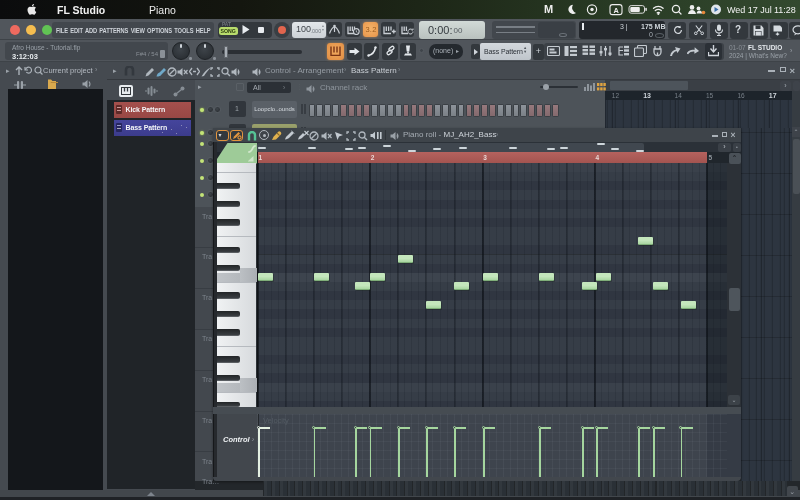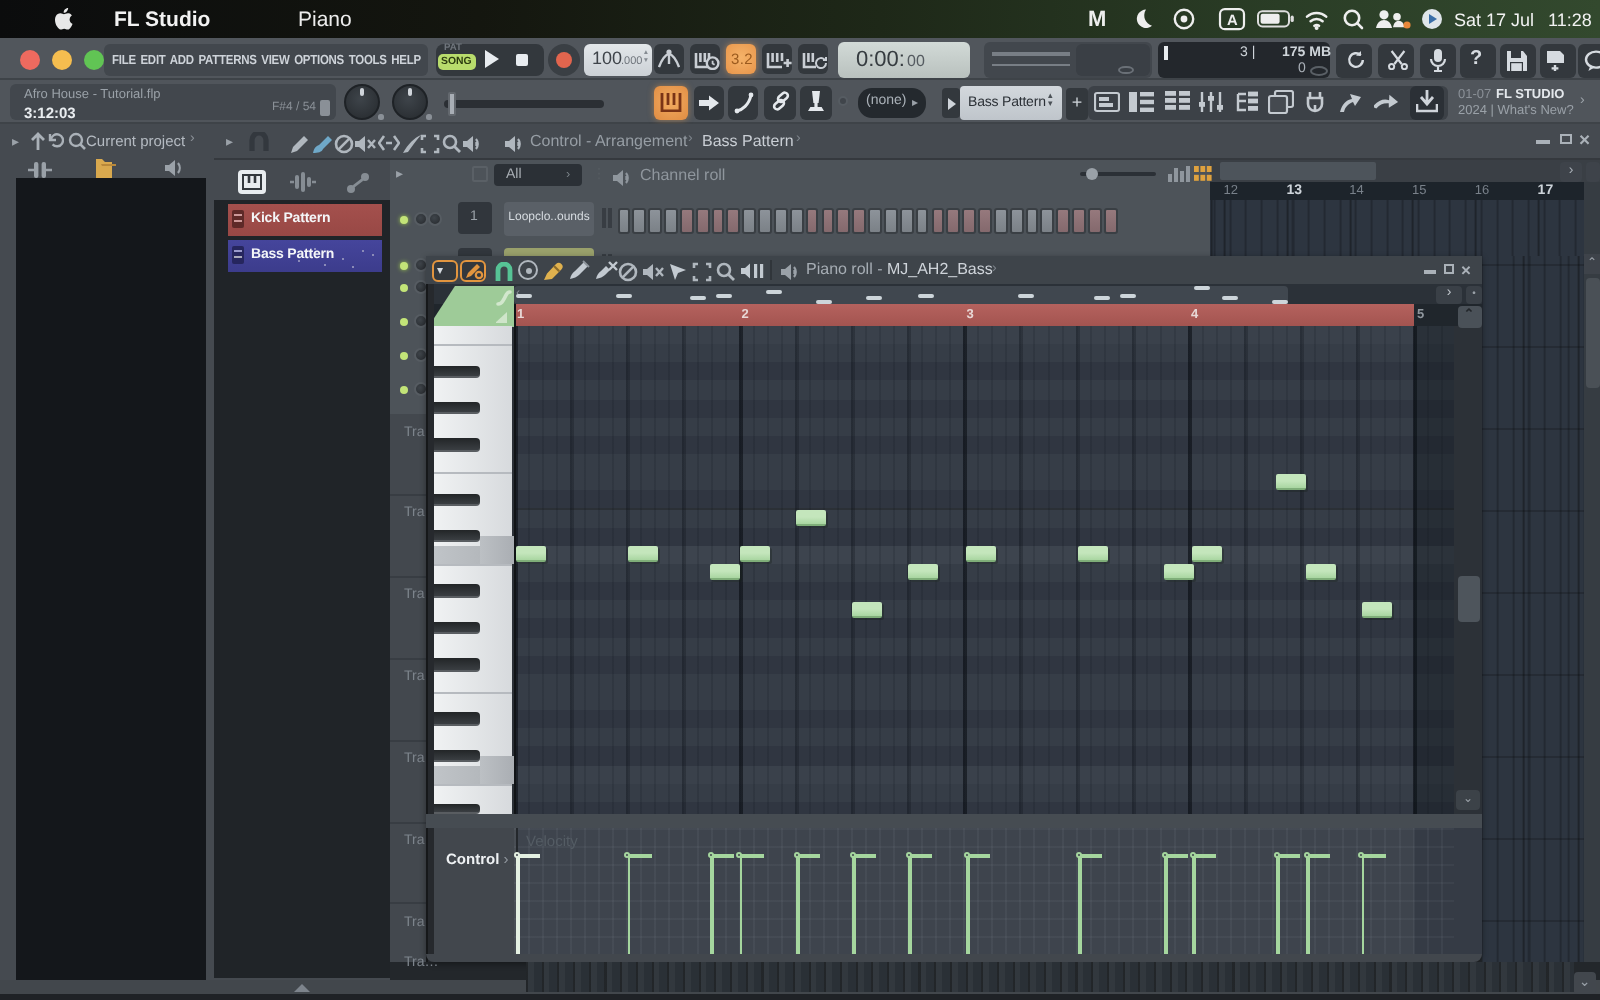--- a/index.html
+++ b/index.html
@@ -30,21 +30,21 @@
       <circle cx="136" cy="7" r="3.6" fill="none" stroke="#eee" stroke-width="1.3"></circle>
       <line x1="138.6" y1="9.6" x2="141" y2="12" stroke="#eee" stroke-width="1.3" stroke-linecap="round"></line>
       <circle cx="152" cy="5.4" r="2.3" fill="#eee"></circle>
       <path d="M148 12c.5-2.6 2-4 4-4s3.5 1.4 4 4z" fill="#eee"></path>
       <circle cx="158.5" cy="6.4" r="1.9" fill="#eee"></circle>
       <path d="M156.5 11.6c.4-2 1.4-3.2 3-3.2 1.4 0 2.4 1.1 2.8 3.2z" fill="#eee"></path>
       <circle cx="163.5" cy="10.5" r="1.8" fill="#e8883a"></circle>
       <circle cx="176" cy="7.5" r="5" fill="#dfe5ea"></circle>
       <path d="M174.5 5l4 2.5-4 2.5z" fill="#3a6ea8"></path>
     </svg>
-<div class="t" style="left:727px;top:4.5px;color:#f2f2f2;font-size:9px;">Sat 17 Jul</div>
+<div class="t" style="left:727px;top:4.5px;color:#f2f2f2;font-size:9px;">Wed 17 Jul</div>
 <div class="t" style="left:774px;top:4.5px;color:#f2f2f2;font-size:9px;">11:28</div>
 <div style="left:0;top:19px;width:800px;height:21px;background:#51565c;border-bottom:1px solid #3e4348;"></div>
 <div style="left:52px;top:21.5px;width:162px;height:16.5px;background:#42474d;border-radius:3px;"></div>
 <div style="left:10px;top:25px;width:10px;height:10px;border-radius:50%;background:#ee6a5f;"></div>
 <div style="left:26px;top:25px;width:10px;height:10px;border-radius:50%;background:#f5bd4f;"></div>
 <div style="left:42px;top:25px;width:10px;height:10px;border-radius:50%;background:#61c454;"></div>
 <div class="t" style="left:56px;top:26.5px;color:#ced3d9;font-size:6.6px;font-weight:bold;letter-spacing:-0.15px;word-spacing:1px;transform:scaleX(0.87);transform-origin:left center;">FILE EDIT ADD PATTERNS VIEW OPTIONS TOOLS HELP</div>
 <div style="left:218px;top:21.5px;width:54px;height:16px;background:#33383d;border-radius:4px;"></div>
 <div class="t" style="left:222px;top:22px;color:#70767d;font-size:4.8px;font-weight:bold;">PAT</div>
 <div style="left:218.5px;top:27px;width:19px;height:8px;background:#b8dc6c;border-radius:2.5px;"></div>
@@ -391,21 +391,21 @@
 <div class="t" style="left:198px;top:83px;color:#9aa1a8;font-size:7px;">▸</div>
 <div style="left:236px;top:83px;width:8px;height:8px;border:1px solid #5a6066;border-radius:1px;"></div>
 <div style="left:247px;top:82px;width:44px;height:11px;background:#2b3036;border-radius:2px;"></div>
 <div class="t" style="left:253px;top:83.5px;color:#a8aeb4;font-size:7px;">All</div>
 <div class="t" style="left:283px;top:83.5px;color:#7c838a;font-size:6.5px;">›</div>
 <div class="t" style="left:296px;top:83px;color:#565c62;font-size:7px;">⋮</div>
 <svg style="position:absolute;left:306px;top:83.5px" width="11" height="10" viewBox="0 0 11 10">
       <path d="M0.5 3.5h2L5.5 1v8L2.5 6.5h-2z" fill="#8f969d"></path>
       <path d="M7 2.5a4 4 0 0 1 0 5M7 4a2 2 0 0 1 0 2" stroke="#8f969d" stroke-width="1.1" fill="none"></path>
     </svg>
-<div class="t" style="left:320px;top:82.5px;color:#8f969d;font-size:8px;">Channel roll</div>
+<div class="t" style="left:320px;top:82.5px;color:#8f969d;font-size:8px;">Channel rack</div>
 <div style="left:540px;top:86px;width:38px;height:2px;background:#2b3036;border-radius:1px;"></div>
 <div style="left:543px;top:83.5px;width:6px;height:6px;background:#9aa1a8;border-radius:50%;"></div>
 <svg style="position:absolute;left:584px;top:83px" width="11" height="8" viewBox="0 0 11 8">
       <rect x="0" y="4" width="2" height="4" fill="#8f969d"></rect>
       <rect x="3" y="1" width="2" height="7" fill="#8f969d"></rect>
       <rect x="6" y="2.5" width="2" height="5.5" fill="#8f969d"></rect>
       <rect x="9" y="0" width="2" height="8" fill="#8f969d"></rect>
     </svg>
 <svg style="position:absolute;left:597px;top:83px" width="9" height="8" viewBox="0 0 9 8">
       <rect x="0" y="0" width="2.4" height="3" fill="#dfa23f"></rect>
@@ -630,21 +630,21 @@
 <div style="left:728.5px;top:153px;width:12px;height:10.5px;background:#4a5158;border-radius:2px;color:#22262a;font-size:6.5px;font-weight:bold;text-align:center;line-height:10px;">⌃</div>
 <div style="left:728.5px;top:288px;width:11px;height:23px;background:#4e555c;border-radius:2px;"></div>
 <div style="left:728px;top:395px;width:12px;height:10px;background:#3c4248;border-radius:2px;color:#9aa1a8;font-size:6px;text-align:center;line-height:10px;">⌄</div>
 <div style="left:741px;top:128px;width:0px;height:353px;border-right:0;"></div>
 <div style="left:213px;top:407px;width:528px;height:7px;background:#464c52;"></div>
 <div style="left:217px;top:414px;width:41px;height:63px;background:#42474d;"></div>
 <div style="left:258px;top:414px;width:483px;height:63px;background:#3e444d;"></div>
 <div style="left:707.0px;top:414px;width:34.0px;height:63px;background:#353b45;"></div>
 <div style="left:257.0px;top:414px;width:470.0px;height:63px;background-image:repeating-linear-gradient(90deg, rgba(188,198,210,0.06) 0px, rgba(188,198,210,0.06) 1px, transparent 1px, transparent 7.02px),repeating-linear-gradient(180deg, rgba(188,198,210,0.05) 0px, rgba(188,198,210,0.05) 1px, transparent 1px, transparent 9px);"></div>
 <div style="left:257.5px;top:414px;width:1px;height:63px;background:#24282c;"></div>
-<div class="t" style="left:223px;top:425px;color:#eef1f3;font-size:7.5px;font-weight:bold;">Control <span style="color:#8f969d;font-weight:normal;">›</span></div>
+<div class="t" style="left:223px;top:435px;color:#eef1f3;font-size:7.5px;font-weight:bold;font-style:italic;">Control <span style="color:#8f969d;font-weight:normal;">›</span></div>
 <div class="t" style="left:263px;top:415.5px;color:#545c64;font-size:7.5px;">Velocity</div>
 <div style="left:258.0px;top:428px;width:1.6px;height:49px;background:#e4f0e2;"></div>
 <div style="left:258.0px;top:427.4px;width:12px;height:1.2px;background:#e4f0e2;"></div>
 <div style="left:256.6px;top:426px;width:3px;height:3px;border:1.1px solid #e4f0e2;border-radius:50%;background:#3d434b;"></div>
 <div style="left:313.5px;top:428px;width:1.6px;height:49px;background:#a5d69e;"></div>
 <div style="left:313.5px;top:427.4px;width:12px;height:1.2px;background:#a5d69e;"></div>
 <div style="left:312.1px;top:426px;width:3px;height:3px;border:1.1px solid #a5d69e;border-radius:50%;background:#3d434b;"></div>
 <div style="left:355.4px;top:428px;width:1.6px;height:49px;background:#a5d69e;"></div>
 <div style="left:355.4px;top:427.4px;width:12px;height:1.2px;background:#a5d69e;"></div>
 <div style="left:354.0px;top:426px;width:3px;height:3px;border:1.1px solid #a5d69e;border-radius:50%;background:#3d434b;"></div>

